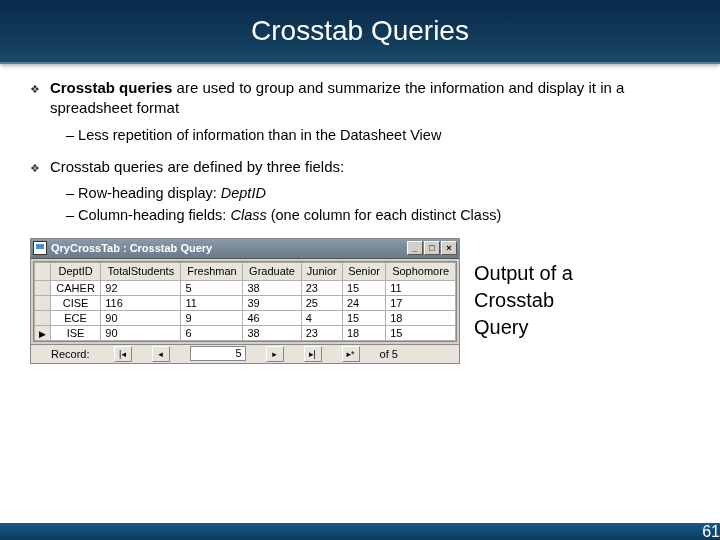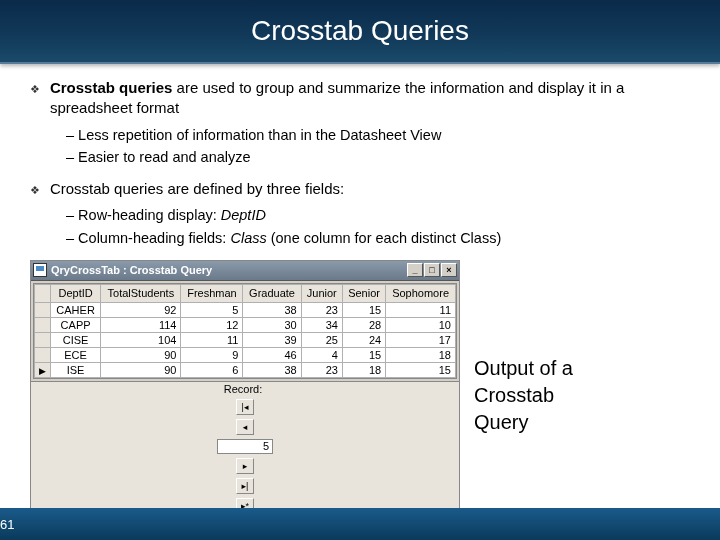--- a/index.html
+++ b/index.html
@@ -112,21 +112,20 @@
     margin: 2px;
   }
   table.data {
     border-collapse: collapse;
     width: 100%;
     font-size: 11px;
   }
   table.data th, table.data td {
     border: 1px solid #b0b0b0;
     padding: 1px 4px;
-    text-align: right;
     background: #fff;
     white-space: nowrap;
   }
   table.data th {
     background: #e8e4dc;
     text-align: center;
     font-weight: normal;
     height: 18px;
   }
   table.data td.rh {
@@ -139,23 +138,22 @@
   table.data tr.selected td.rh::before {
     content: "▶";
     font-size: 9px;
   }
   .recbar {
     display: flex;
     align-items: center;
     background: #e8e4dc;
     border-top: 1px solid #888;
     padding: 1px 20px;
-    gap: 4px;
-    font-size: 11px;
-    flex-direction: column;
+    gap: 20px;
+    font-size: 11px;
   }
   .recbar .lbl { margin-right: 4px; }
   .nav-btn {
     width: 18px; height: 16px;
     background: #e8e4dc;
     border: 1px solid #fff;
     border-right-color: #888;
     border-bottom-color: #888;
     display: flex;
     align-items: center;
@@ -167,47 +165,46 @@
     height: 15px;
     border: 1px solid #888;
     background: #fff;
     text-align: right;
     padding-right: 3px;
     font-size: 11px;
   }
   .footer {
     position: absolute;
     bottom: 0; left: 0; right: 0;
-    height: 32px;
+    height: 17px;
     background: linear-gradient(to bottom, #1a5a8a, #0a3a5a);
     display: flex;
     align-items: center;
-    justify-content: flex-start;
+    justify-content: flex-end;
     color: #fff;
-    font-size: 13px;
+    font-size: 16px;
   }
 </style>
 </head>
 <body>
 
 <div class="header">
   <div class="slide-title">Crosstab Queries</div>
 </div>
 
 <div class="content">
 
   <div class="bullet-l1">
     <span class="diamond">❖</span>
     <div>
       <span class="bold">Crosstab queries</span><span> are used to group and summarize the information and display it in a spreadsheet format</span>
     </div>
   </div>
   <div class="bullet-l2-group">
     <div class="bullet-l2">– Less repetition of information than in the Datasheet View</div>
-    <div class="bullet-l2">– Easier to read and analyze</div>
   </div>
 
   <div class="bullet-l1">
     <span class="diamond">❖</span>
     <div>Crosstab queries are defined by three fields:</div>
   </div>
   <div class="bullet-l2-group">
     <div class="bullet-l2">
       <span>– Row-heading display: </span><span class="italic">DeptID</span>
     </div>
@@ -247,32 +244,22 @@
                 <td class="dept">CAHER</td>
                 <td>92</td>
                 <td>5</td>
                 <td>38</td>
                 <td>23</td>
                 <td>15</td>
                 <td>11</td>
               </tr>
               <tr>
                 <td class="rh"></td>
-                <td class="dept">CAPP</td>
-                <td>114</td>
-                <td>12</td>
-                <td>30</td>
-                <td>34</td>
-                <td>28</td>
-                <td>10</td>
-              </tr>
-              <tr>
-                <td class="rh"></td>
                 <td class="dept">CISE</td>
-                <td>104</td>
+                <td>116</td>
                 <td>11</td>
                 <td>39</td>
                 <td>25</td>
                 <td>24</td>
                 <td>17</td>
               </tr>
               <tr>
                 <td class="rh"></td>
                 <td class="dept">ECE</td>
                 <td>90</td>

